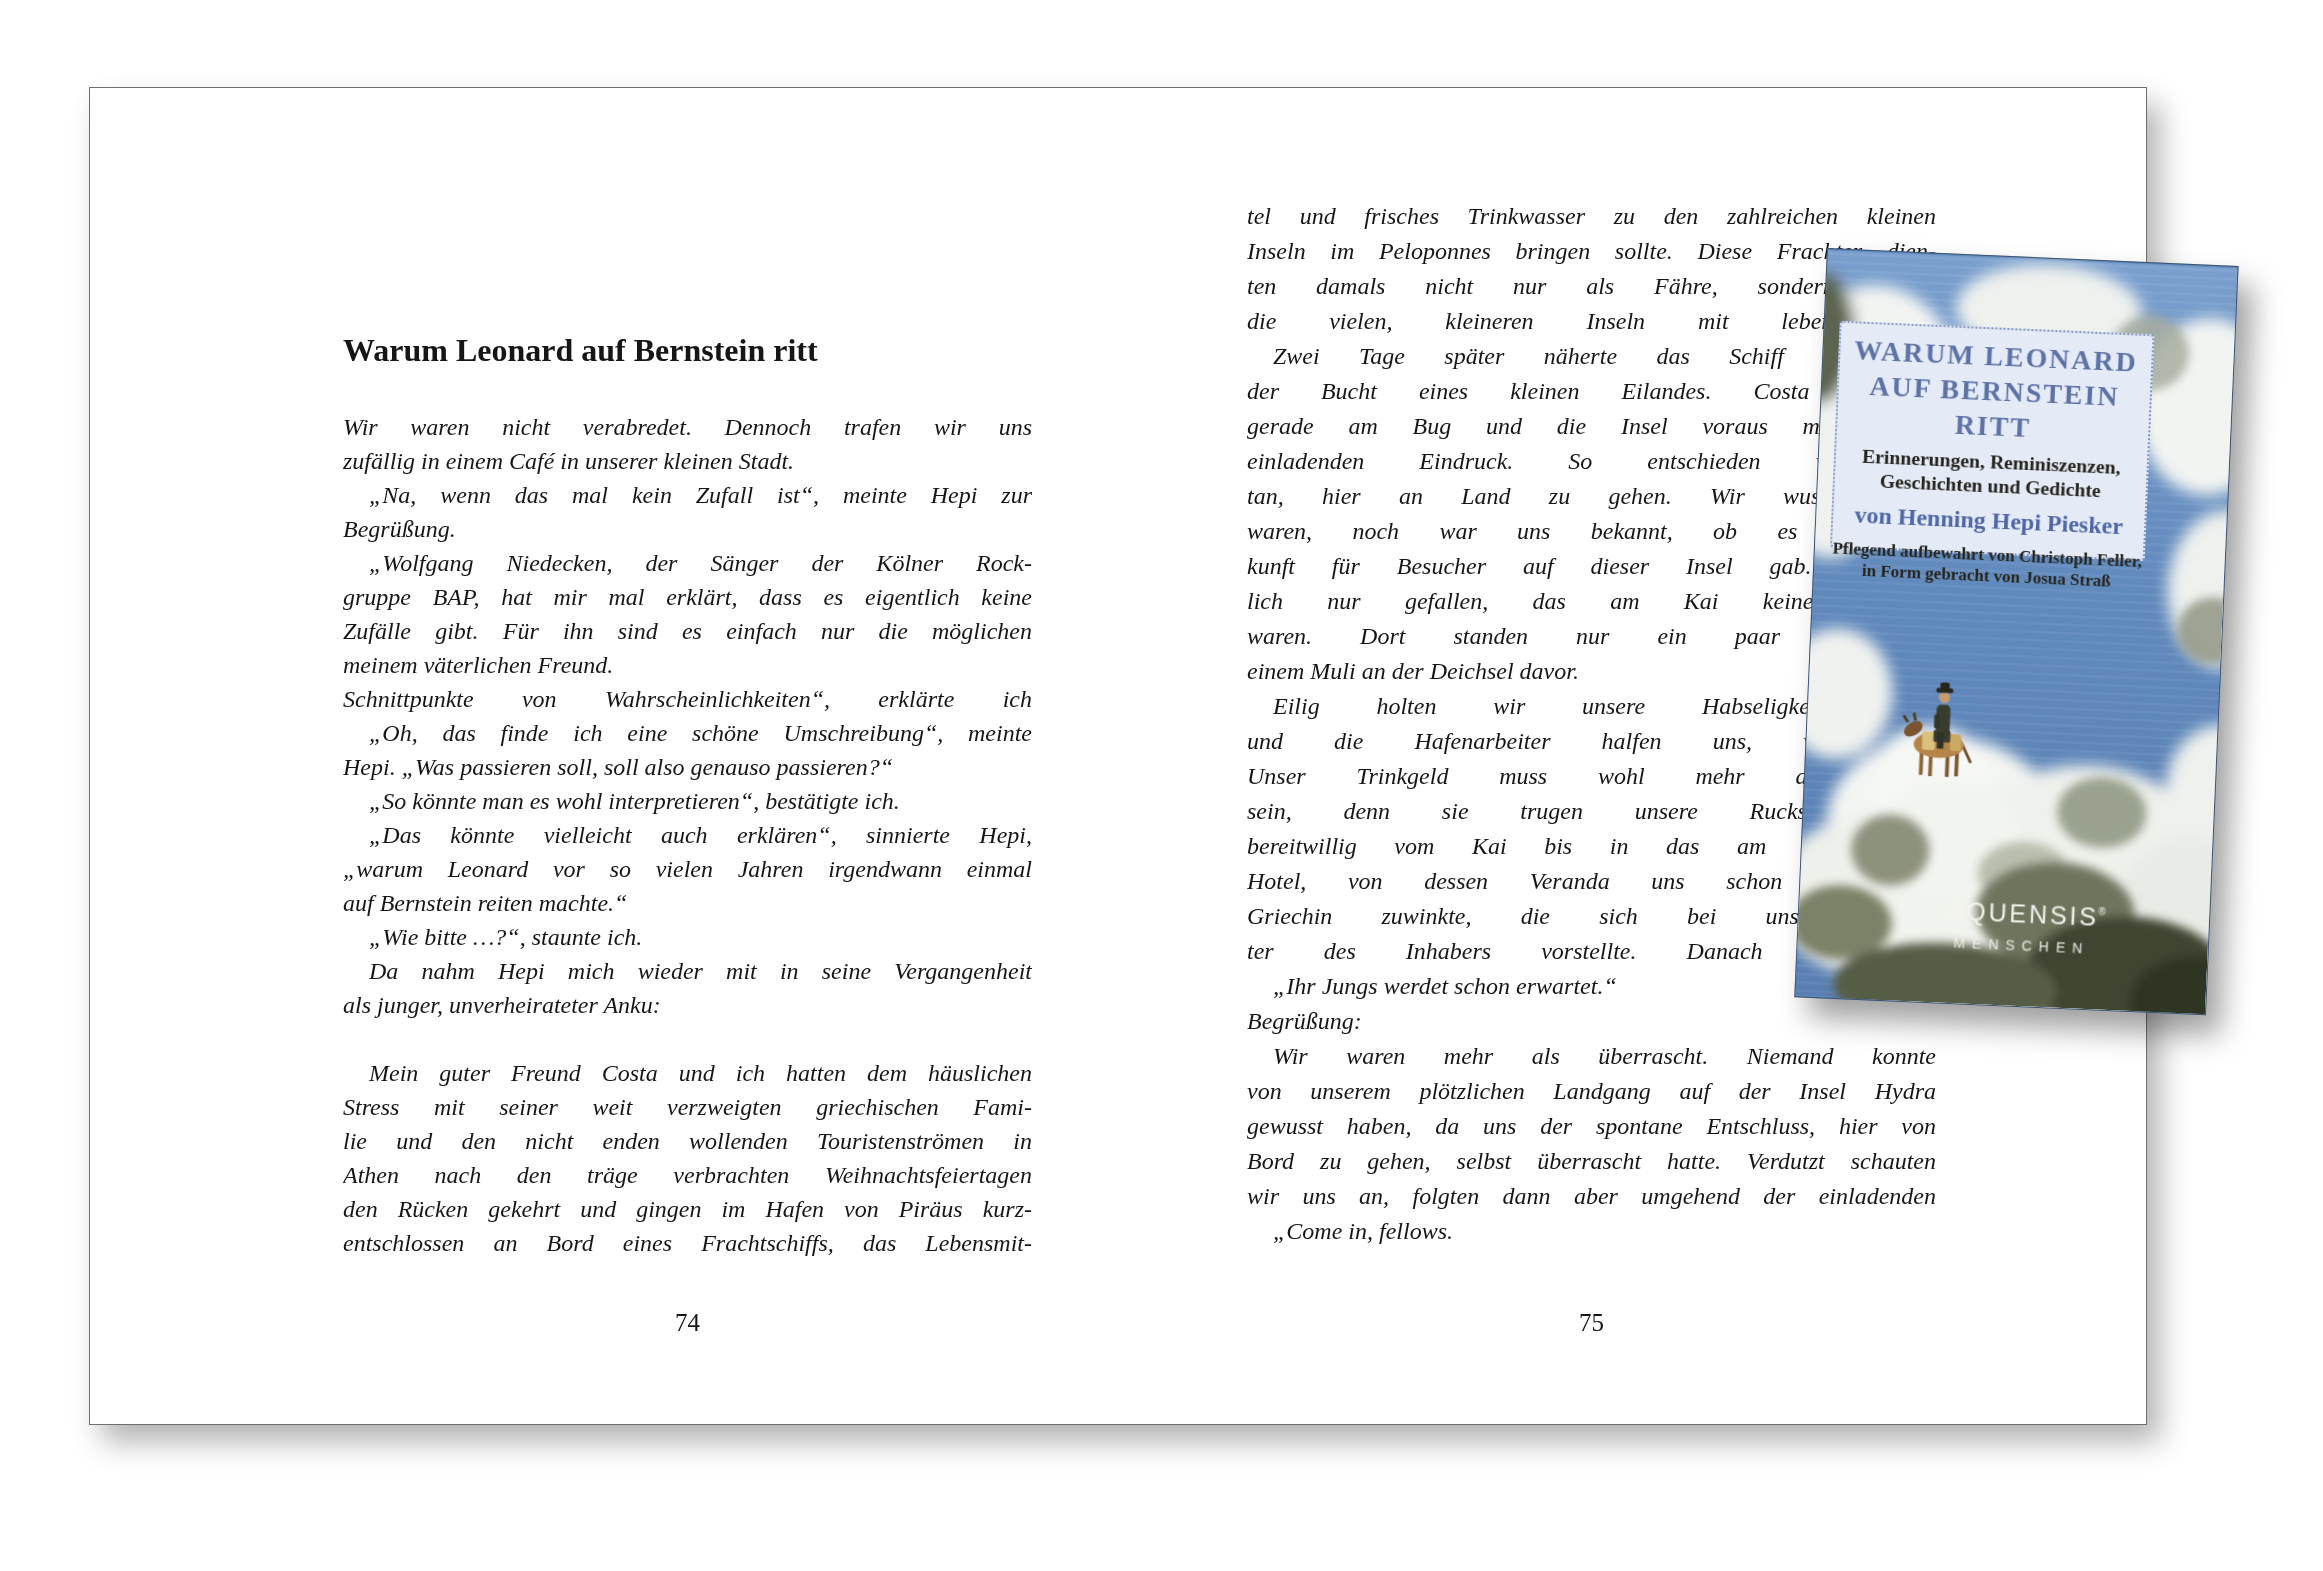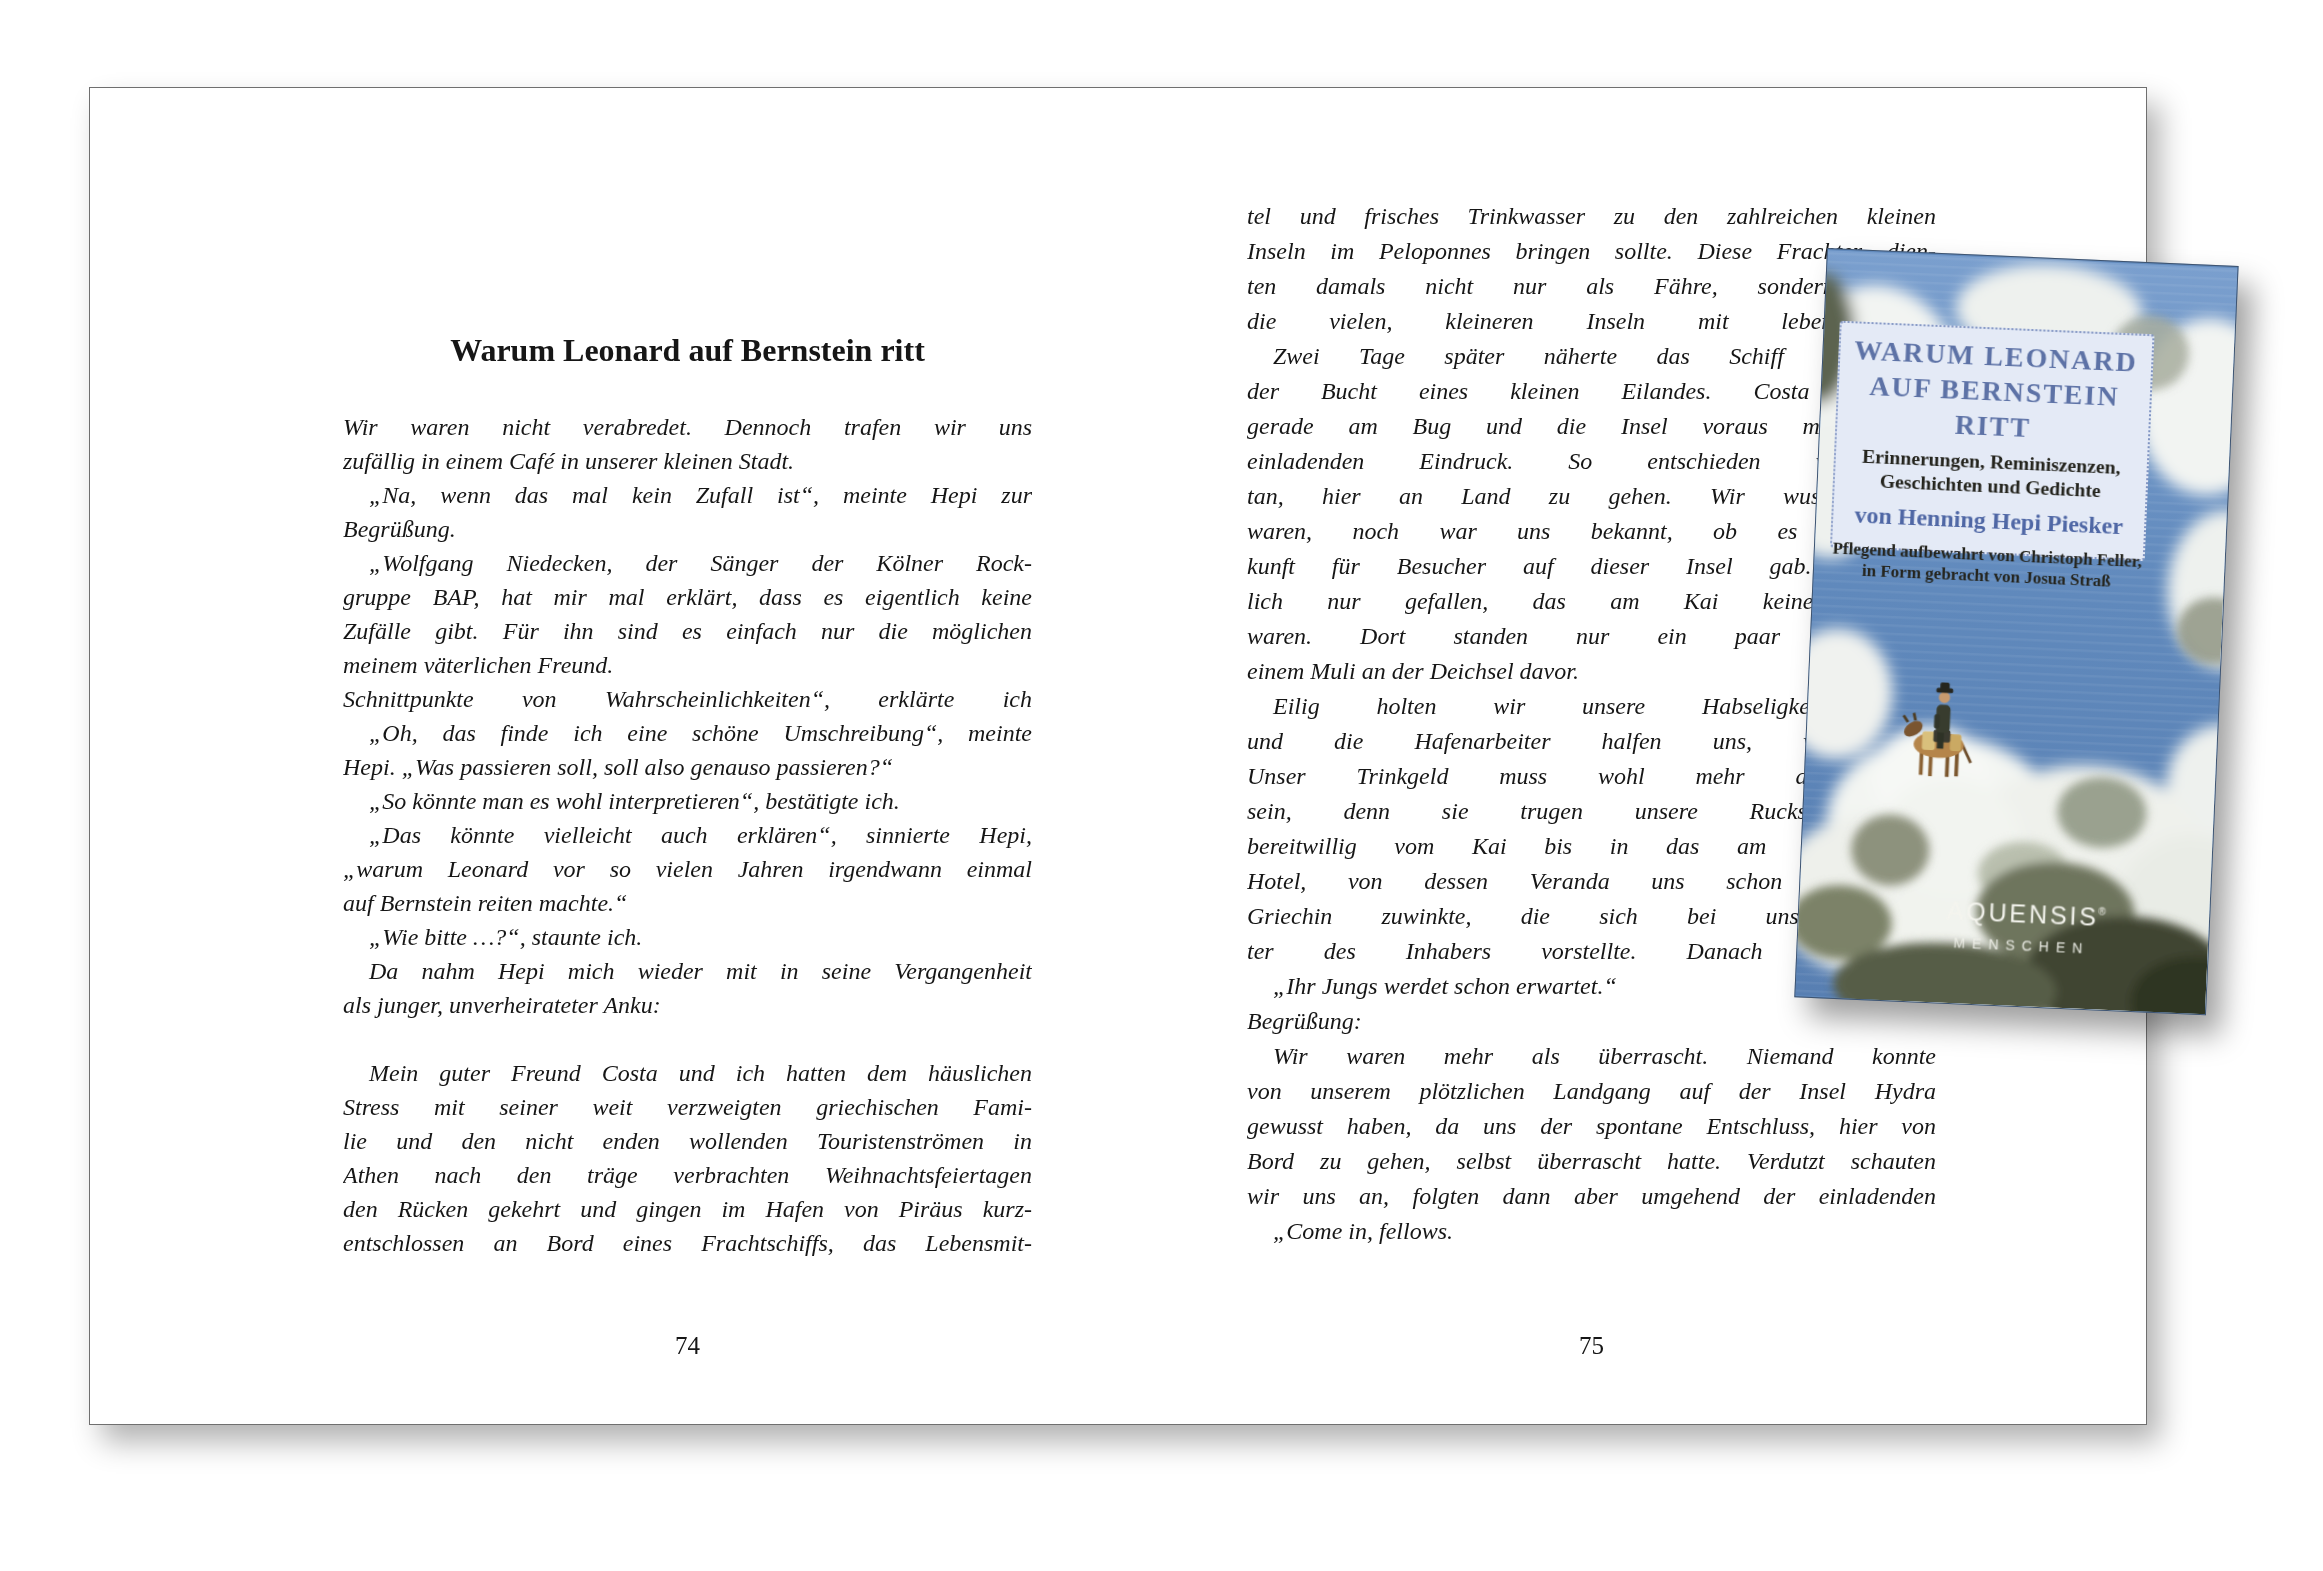--- a/index.html
+++ b/index.html
@@ -3,30 +3,30 @@
 <meta charset="utf-8">
 <style>
   html,body{margin:0;padding:0;background:#ffffff;}
   .stage{position:relative;width:2324px;height:1571px;background:#ffffff;overflow:hidden;
          font-family:"Liberation Serif",serif;color:#161616;}
   
   .spread{position:absolute;left:89px;top:87px;width:2058px;height:1338px;background:#ffffff;
           border:1.9px solid #6f6f6f;box-sizing:border-box;
           box-shadow:13px 17px 28px rgba(0,0,0,0.30);z-index:1;}
   .left-col{position:absolute;left:253px;top:241px;width:689px;}
-  .chapter-title{margin:0 0 38px 0;font-size:32px;font-weight:bold;text-align:center;line-height:43px;}
+  .chapter-title{margin:0 0 38px 0;font-size:32px;font-weight:bold;text-align:left;line-height:43px;}
   .text-col{width:689px;}
   .tline{font-size:24px;line-height:34px;height:34px;overflow:hidden;
          text-align:justify;text-align-last:justify;font-style:italic;}
   .right-col{position:absolute;left:1157px;top:111px;width:689px;}
   .right-col .tline{line-height:35px;height:35px;}
   .tline.last{text-align-last:left;}
   .tline.ind{text-indent:26px;}
   .tline.blank{text-align-last:left;}
-  .pagenum{position:absolute;width:689px;top:1221px;text-align:center;font-size:25px;margin-top:23px;}
+  .pagenum{position:absolute;width:689px;top:1221px;text-align:center;font-size:25px;}
   .pagenum.pl{left:253px;}
   .pagenum.pr{left:1157px;}
   
   .cover{position:absolute;left:1827px;top:248px;width:412px;height:750px;z-index:5;
          transform:rotate(2.5deg);transform-origin:top left;
          box-shadow:15px 19px 30px rgba(0,0,0,0.38);
          border:0.9px solid rgba(35,40,50,0.55);box-sizing:border-box;background:#6089bc;}
   .cover svg{position:absolute;left:0;top:0;width:100%;height:100%;display:block;}
   .cover-label{position:absolute;left:15px;top:71px;width:315px;height:227px;box-sizing:border-box;
                background:#e4eaf6;border:2.8px dotted #8094c2;border-radius:3.7px;

